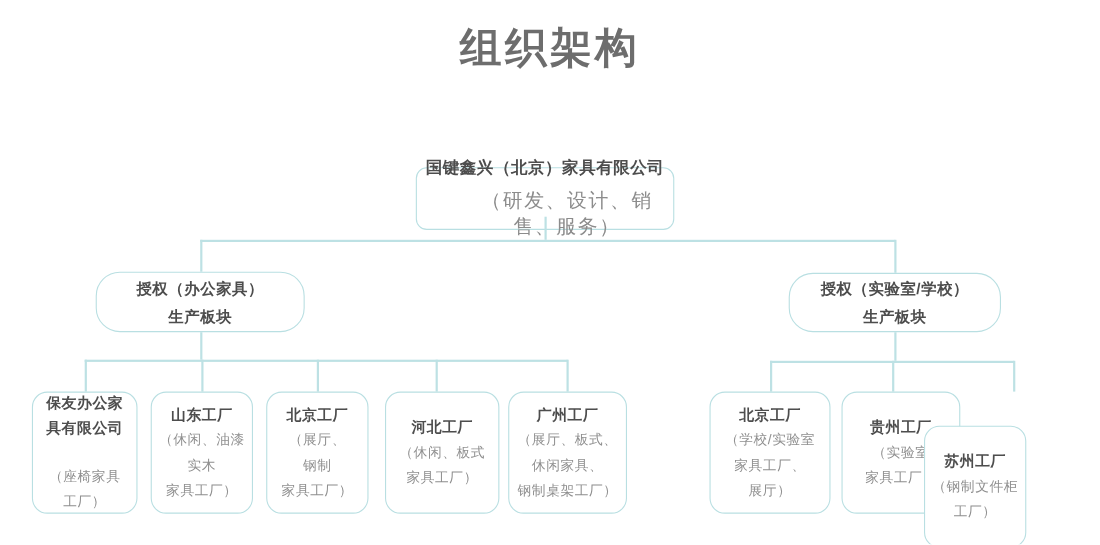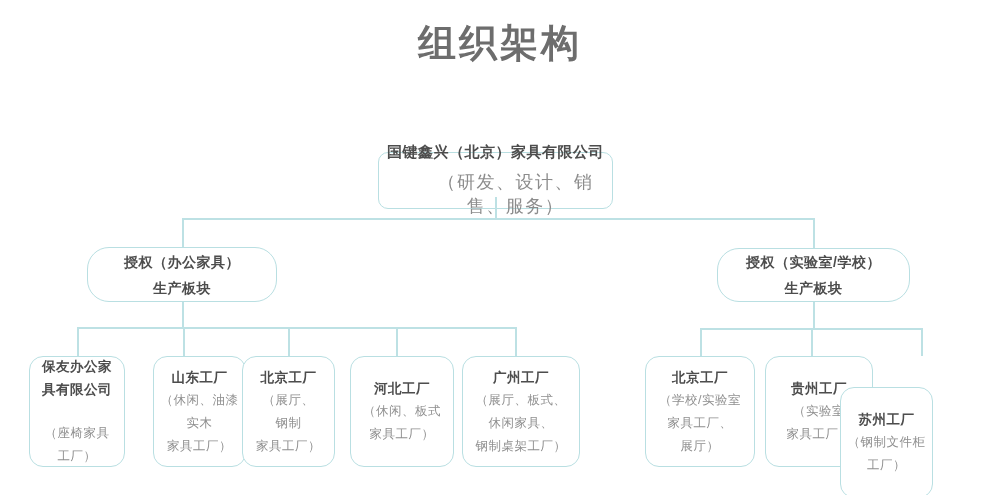--- a/index.html
+++ b/index.html
@@ -92,21 +92,21 @@
   <div class="node factory" style="left:29px;width:96px;gap:21px;">
     <div class="fname">
         <div>保友办公家</div>
         <div>具有限公司</div>
       </div>
     <div class="fdesc">
         <div>（座椅家具</div>
         <div>工厂）</div>
       </div>
   </div>
-  <div class="node factory" style="left:137px;width:93px;margin-left:16px;">
+  <div class="node factory" style="left:137px;width:93px;">
     <div class="fname">
         <div>山东工厂</div>
       </div>
     <div class="fdesc">
         <div>（休闲、油漆</div>
         <div>实木</div>
         <div>家具工厂）</div>
       </div>
   </div>
   <div class="node factory" style="left:242px;width:93px;">
@@ -121,21 +121,21 @@
   </div>
   <div class="node factory" style="left:350px;width:104px;">
     <div class="fname">
         <div>河北工厂</div>
       </div>
     <div class="fdesc">
         <div>（休闲、板式</div>
         <div>家具工厂）</div>
       </div>
   </div>
-  <div class="node factory" style="left:462px;width:118px;">
+  <div class="node factory" style="left:462px;width:108px;">
     <div class="fname">
         <div>广州工厂</div>
       </div>
     <div class="fdesc">
         <div>（展厅、板式、</div>
         <div>休闲家具、</div>
         <div>钢制桌架工厂）</div>
       </div>
   </div>
 

